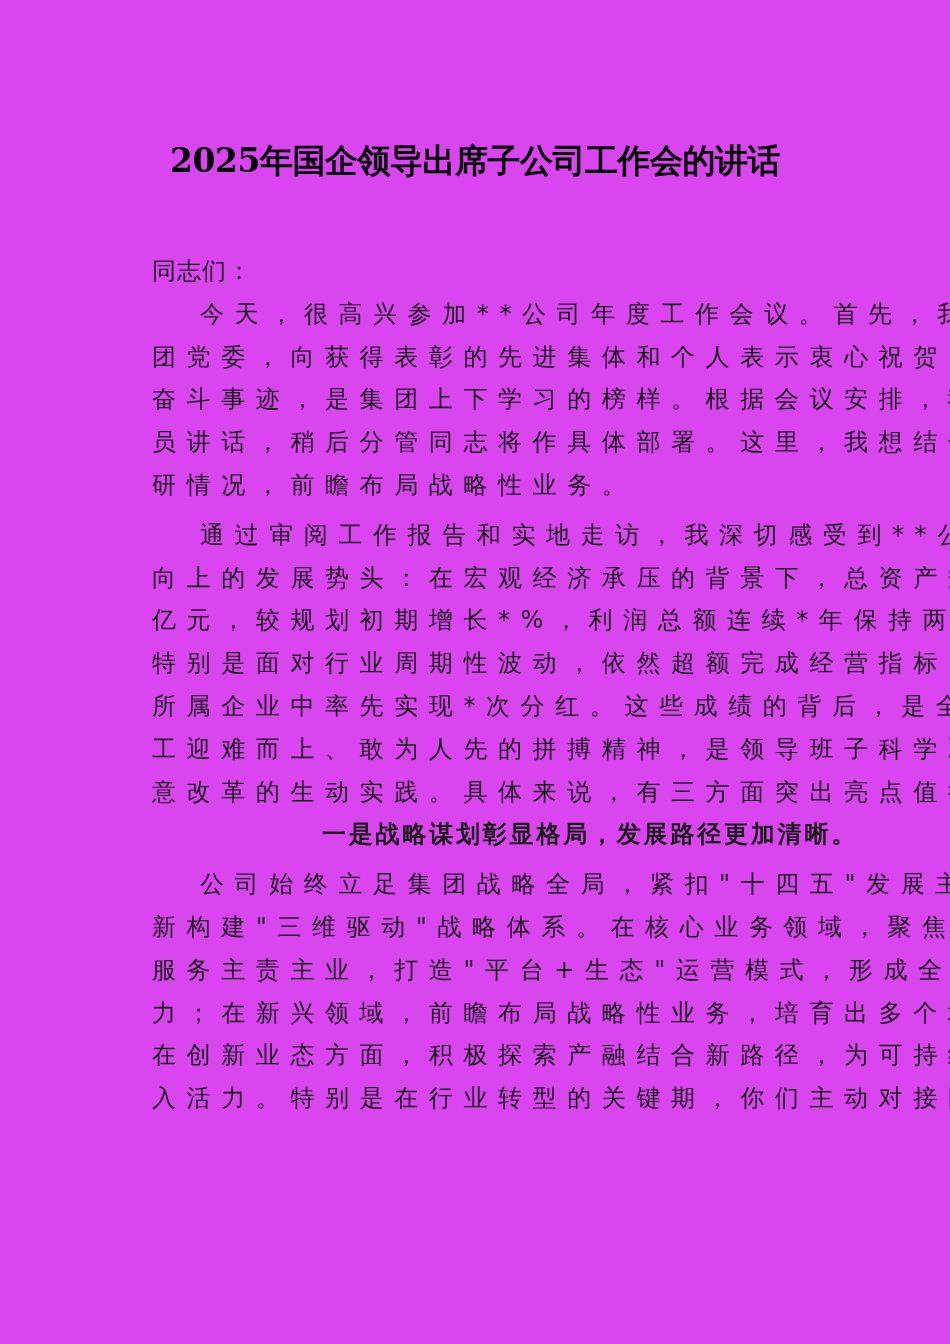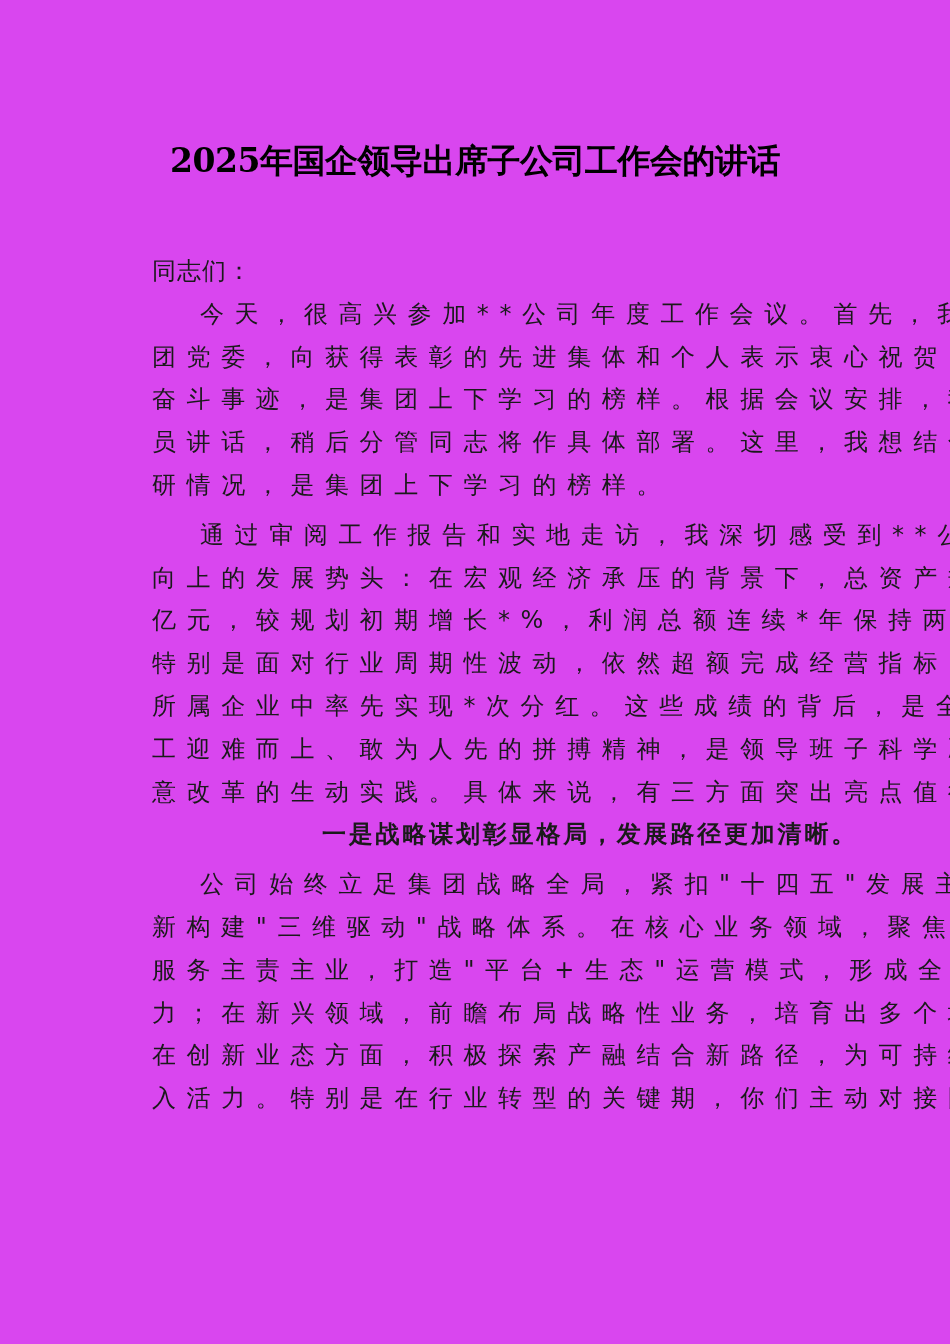--- a/index.html
+++ b/index.html
@@ -76,21 +76,21 @@
   <div class="title">2025年国企领导出席子公司工作会的讲话</div>
 
   <div class="body-text">
     <span class="line salutation">同志们：</span>
 
     <div>
       <span class="line indent">今天，很高兴参加**公司年度工作会议。首先，我代表集</span>
       <span class="line">团党委，向获得表彰的先进集体和个人表示衷心祝贺！你们的</span>
       <span class="line">奋斗事迹，是集团上下学习的榜样。根据会议安排，我先作动</span>
       <span class="line">员讲话，稍后分管同志将作具体部署。这里，我想结合前期调</span>
-      <span class="line">研情况，是集团上下学习的榜样。</span>
+      <span class="line">研情况，前瞻布局战略性业务。</span>
     </div>
     <div class="para-gap"></div>
 
     <div>
       <span class="line indent">通过审阅工作报告和实地走访，我深切感受到**公司蓬勃</span>
       <span class="line">向上的发展势头：在宏观经济承压的背景下，总资产规模突破*</span>
       <span class="line">亿元，较规划初期增长*%，利润总额连续*年保持两位数增长，</span>
       <span class="line">特别是面对行业周期性波动，依然超额完成经营指标，在集团</span>
       <span class="line">所属企业中率先实现*次分红。这些成绩的背后，是全体干部职</span>
       <span class="line">工迎难而上、敢为人先的拼搏精神，是领导班子科学决策、锐</span>

